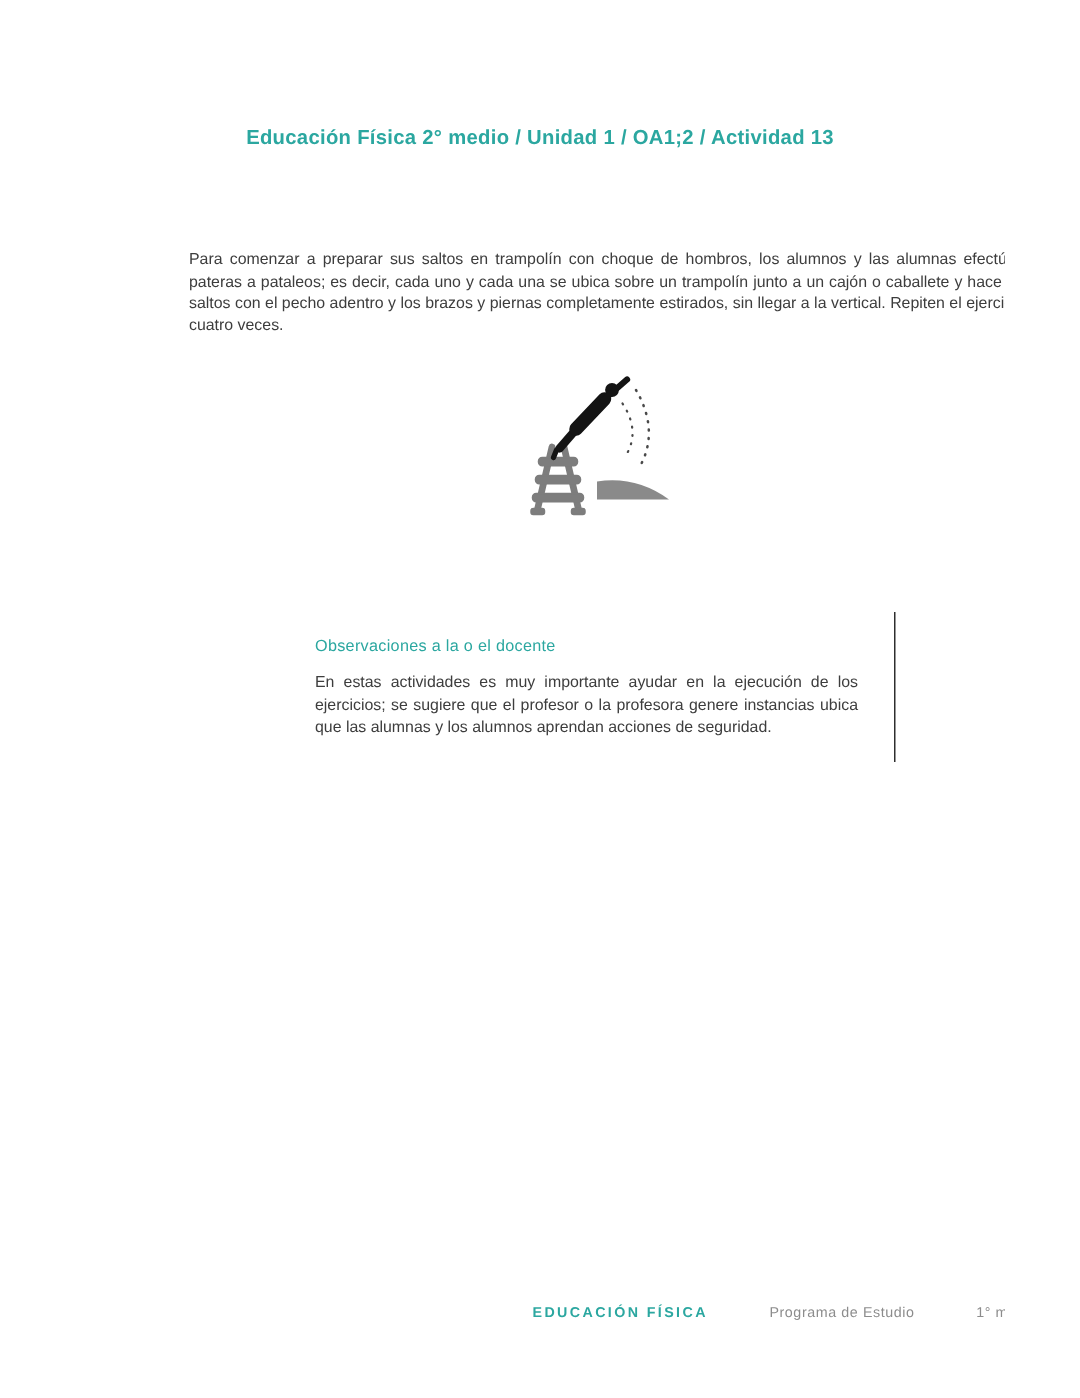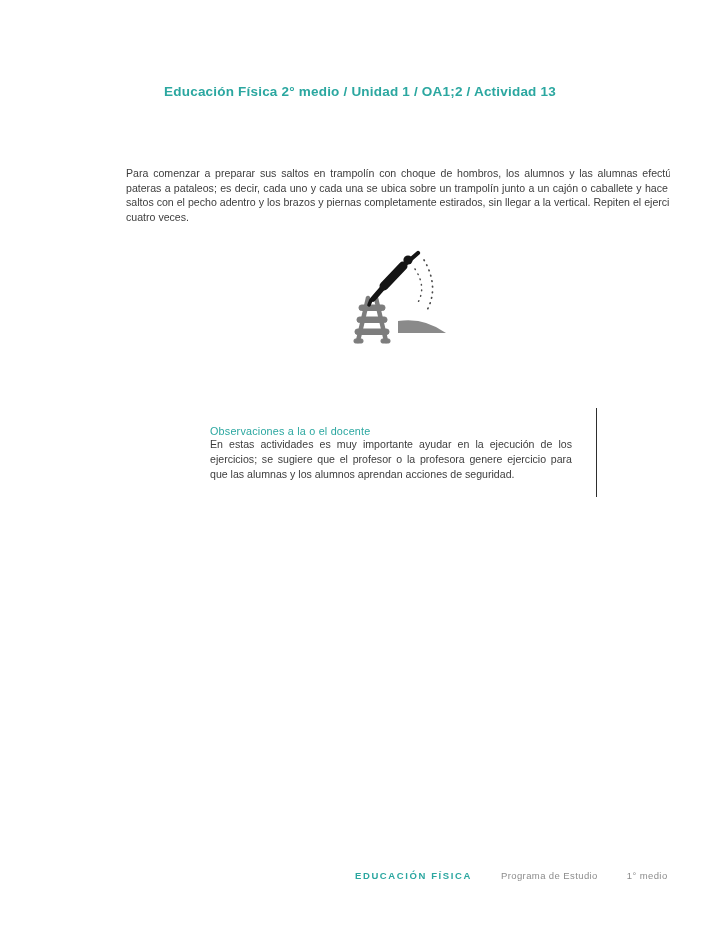--- a/index.html
+++ b/index.html
@@ -43,32 +43,33 @@
     width:110px;height:100px;
   }
   .obs{
     position:absolute;top:408px;left:160px;width:387px;
     border-right:1.6px solid #2e2e2e;
     padding:17px 24px 14px 0;
   }
   .obs-title{
     color:var(--teal);
     font-size:10.8px;
+    margin-bottom:11px;
     letter-spacing:.2px;
   }
   .obs-body{
     color:var(--body-text);
     font-size:10.6px;
     line-height:15.2px;
     text-align:justify;
     width:362px;
   }
   .footer{
     position:absolute;top:846px;left:305px;
-    display:flex;align-items:baseline;gap:29px;
+    display:flex;align-items:baseline;gap:41px;
     white-space:nowrap;
   }
   .footer-brand{
     color:var(--teal);
     font-weight:bold;
     font-size:9.5px;
     letter-spacing:1.6px;
   }
   .footer-program,.footer-grade{
     color:var(--footer-gray);
@@ -112,21 +113,21 @@
         <path d="M79,14 C89,31 91,49 81,66" stroke-width="1.7" stroke-dasharray="0.6 5"></path>
         <path d="M70,23 C78,35 79,47 72,58" stroke-width="1.5" stroke-dasharray="0.6 5"></path>
       </g>
 
       <path d="M53,87 L53,75 Q79,71 101,87 Z" fill="#8a8a8a"></path>
     </svg>
   </div>
 
   <div class="obs">
     <div class="obs-title">Observaciones a la o el docente</div>
-    <p class="obs-body">En estas actividades es muy importante ayudar en la ejecución de los ejercicios; se sugiere que el profesor o la profesora genere ejercicio para que las alumnas y los alumnos aprendan acciones de seguridad.</p>
+    <p class="obs-body">En estas actividades es muy importante ayudar en la ejecución de los ejercicios; se sugiere que el profesor o la profesora genere instancias ubica que las alumnas y los alumnos aprendan acciones de seguridad.</p>
   </div>
 
   <div class="footer">
     <span class="footer-brand">EDUCACIÓN FÍSICA</span>
     <span class="footer-program">Programa de Estudio</span>
     <span class="footer-grade">1° medio</span>
   </div>
 
 </div>
 

